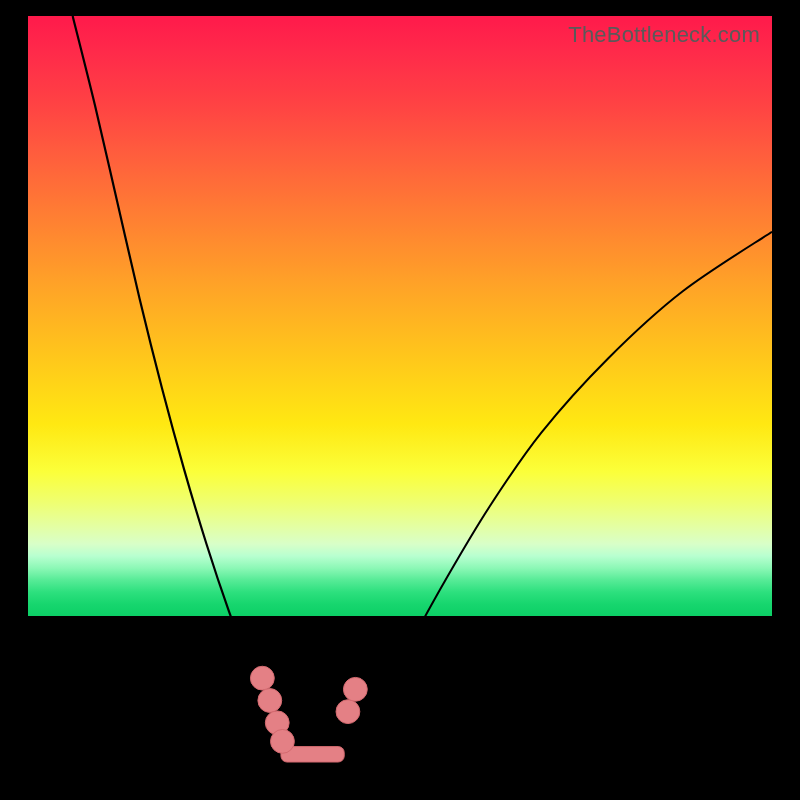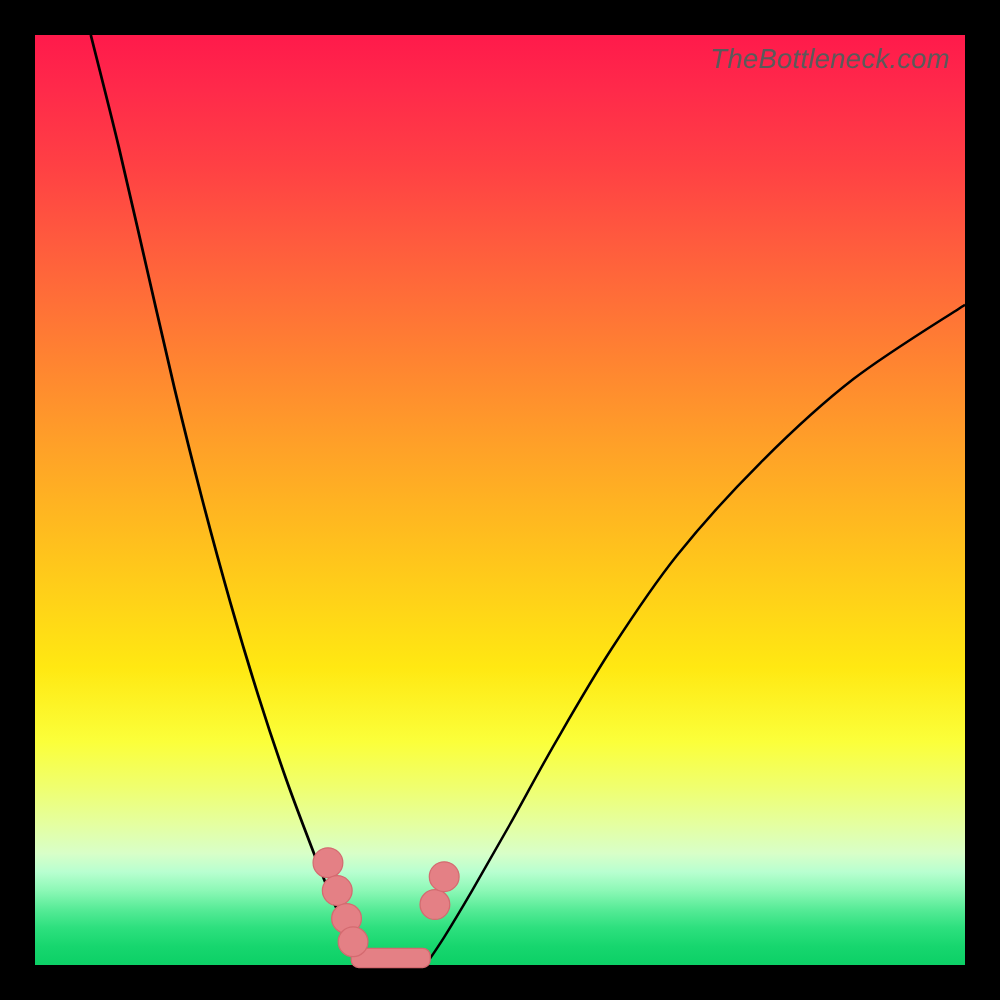--- a/index.html
+++ b/index.html
@@ -15,43 +15,42 @@
     position: absolute;
     left: 0;
     top: 0;
     width: 800px;
     height: 800px;
     background: #000;
   }
   .plot {
     position: absolute;
     left: 28px;
-    top: 28px;
+    top: 16px;
     width: 744px;
-    height: 744px;
+    height: 600px;
     background: linear-gradient(to bottom,
       #ff1a4b 0%,
       #ff2a4a 6%,
       #ff4044 14%,
       #ff5a3e 22%,
       #ff7a34 32%,
       #ffa028 44%,
       #ffc41c 56%,
       #ffe812 68%,
       #fbff3a 76%,
       #efff70 81%,
       #e4ffa2 85%,
       #d8ffc8 88%,
       #b8ffd0 90%,
       #8cf8b6 92%,
       #57eb97 94%,
       #2de07e 96%,
       #17d66e 98%,
       #0cd066 100%);
-    font-style: italic;
   }
   .watermark {
     position: absolute;
     top: 6px;
     right: 12px;
     font-size: 22px;
     font-weight: 500;
     color: #5a5a5a;
     letter-spacing: 0.2px;
     user-select: none;

